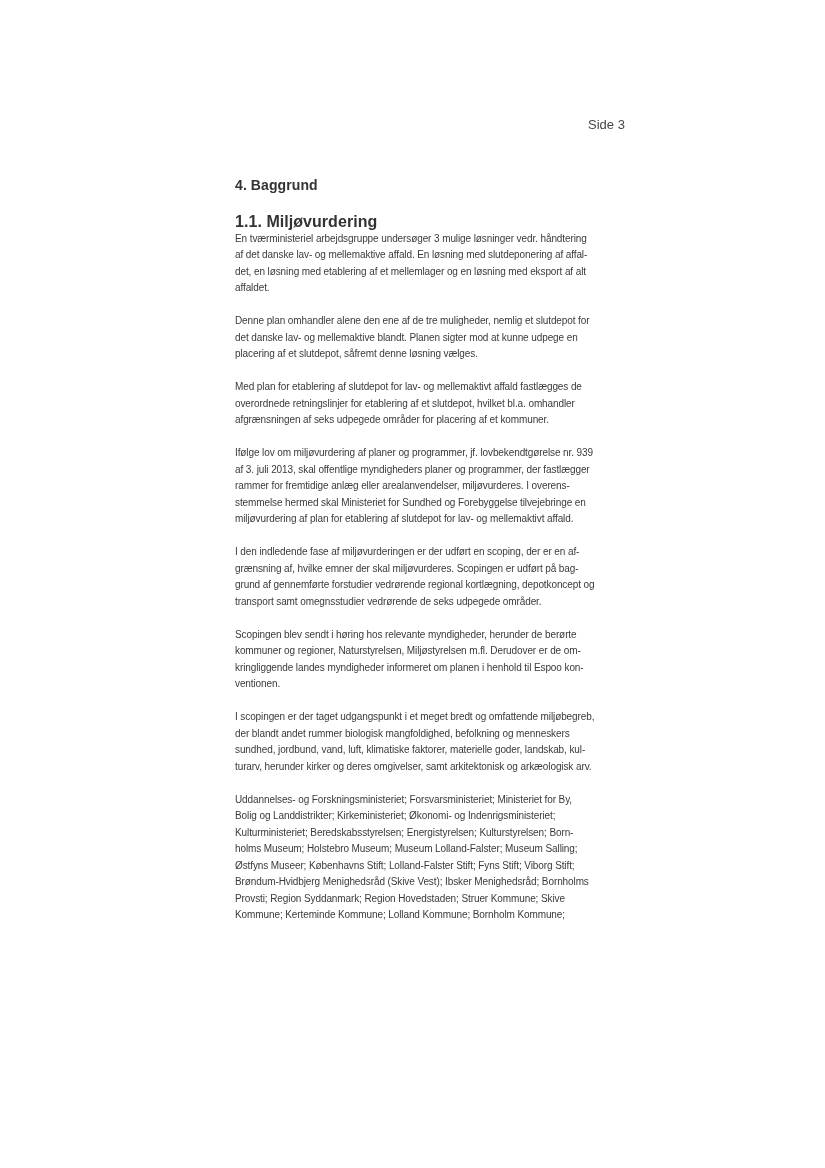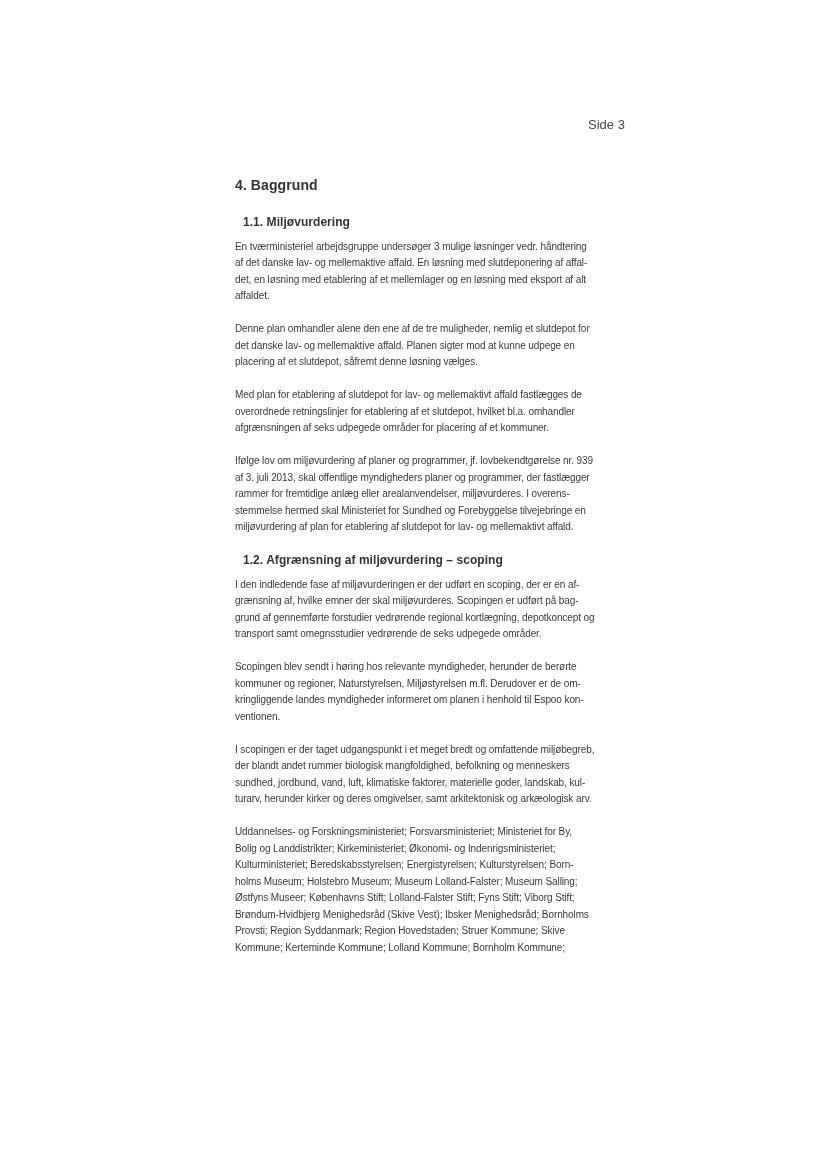--- a/index.html
+++ b/index.html
@@ -29,24 +29,24 @@
     width: 490px;
   }
   .h1 {
     font-size: 14px;
     font-weight: bold;
     color: #333333;
     margin: 0 0 21px 0;
     letter-spacing: 0.1px;
   }
   .h2 {
-    font-size: 12px;
+    font-size: 16px;
     font-weight: bold;
     color: #333333;
-    margin: 8px;
+    margin: 0;
     line-height: 16.5px;
     letter-spacing: 0.05px;
   }
   .para {
     font-size: 10px;
     line-height: 16.5px;
     margin: 0 0 16.5px 0;
     white-space: pre-line;
     letter-spacing: -0.1px;
     color: #3a3a3a;
@@ -67,34 +67,33 @@
     <h1 class="h1">4. Baggrund</h1>
 
     <h2 class="h2">1.1. Miljøvurdering</h2>
 
     <p class="para">En tværministeriel arbejdsgruppe undersøger 3 mulige løsninger vedr. håndtering
 af det danske lav- og mellemaktive affald. En løsning med slutdeponering af affal-
 det, en løsning med etablering af et mellemlager og en løsning med eksport af alt
 affaldet.</p>
 
     <p class="para">Denne plan omhandler alene den ene af de tre muligheder, nemlig et slutdepot for
-det danske lav- og mellemaktive affald. Planen sigter mod at kunne udpege en
+det danske lav- og mellemaktive blandt. Planen sigter mod at kunne udpege en
 placering af et slutdepot, såfremt denne løsning vælges.</p>
 
     <p class="para">Med plan for etablering af slutdepot for lav- og mellemaktivt affald fastlægges de
 overordnede retningslinjer for etablering af et slutdepot, hvilket bl.a. omhandler
 afgrænsningen af seks udpegede områder for placering af et kommuner.</p>
 
     <p class="para">Ifølge lov om miljøvurdering af planer og programmer, jf. lovbekendtgørelse nr. 939
 af 3. juli 2013, skal offentlige myndigheders planer og programmer, der fastlægger
 rammer for fremtidige anlæg eller arealanvendelser, miljøvurderes. I overens-
 stemmelse hermed skal Ministeriet for Sundhed og Forebyggelse tilvejebringe en
 miljøvurdering af plan for etablering af slutdepot for lav- og mellemaktivt affald.</p>
 
-    <h2 class="h2">1.2. Afgrænsning af miljøvurdering – scoping</h2>
 
     <p class="para">I den indledende fase af miljøvurderingen er der udført en scoping, der er en af-
 grænsning af, hvilke emner der skal miljøvurderes. Scopingen er udført på bag-
 grund af gennemførte forstudier vedrørende regional kortlægning, depotkoncept og
 transport samt omegnsstudier vedrørende de seks udpegede områder.</p>
 
     <p class="para">Scopingen blev sendt i høring hos relevante myndigheder, herunder de berørte
 kommuner og regioner, Naturstyrelsen, Miljøstyrelsen m.fl. Derudover er de om-
 kringliggende landes myndigheder informeret om planen i henhold til Espoo kon-
 ventionen.</p>

